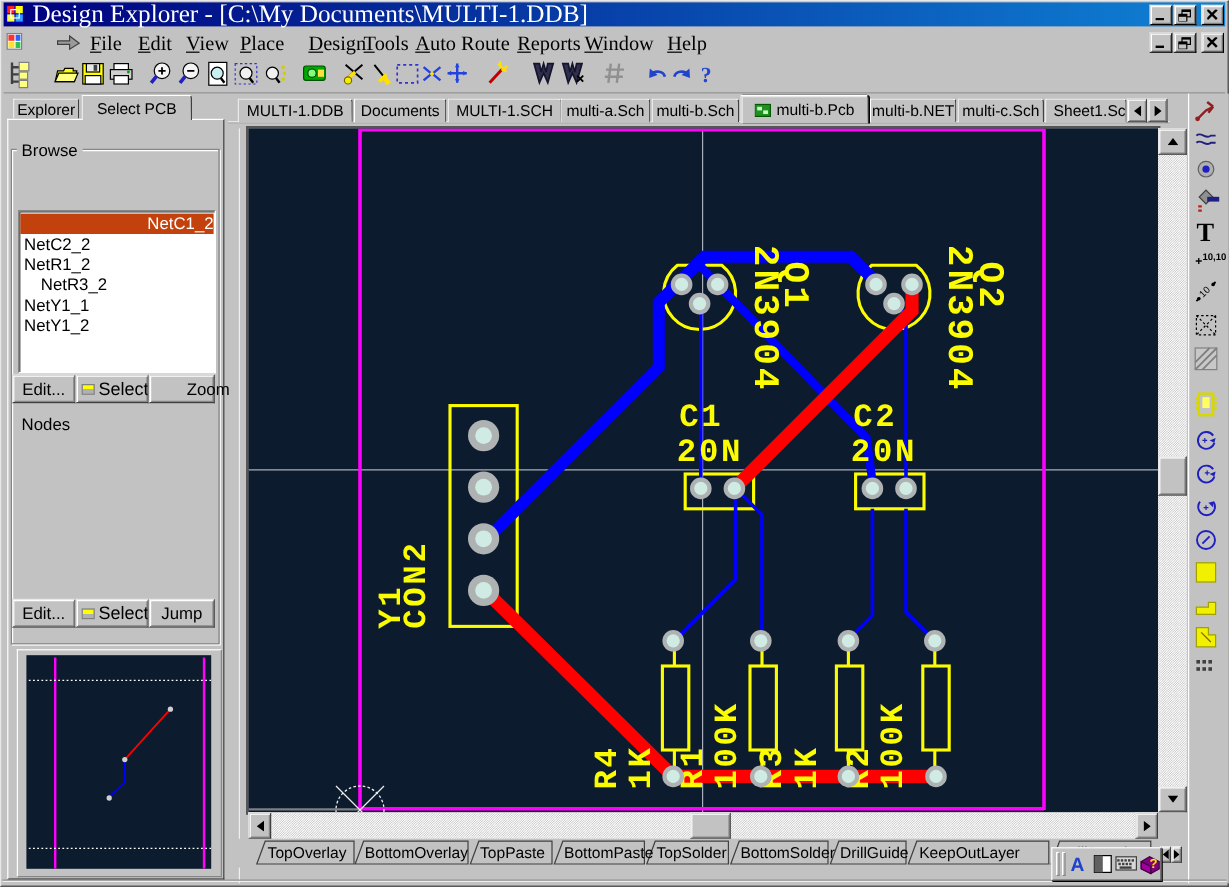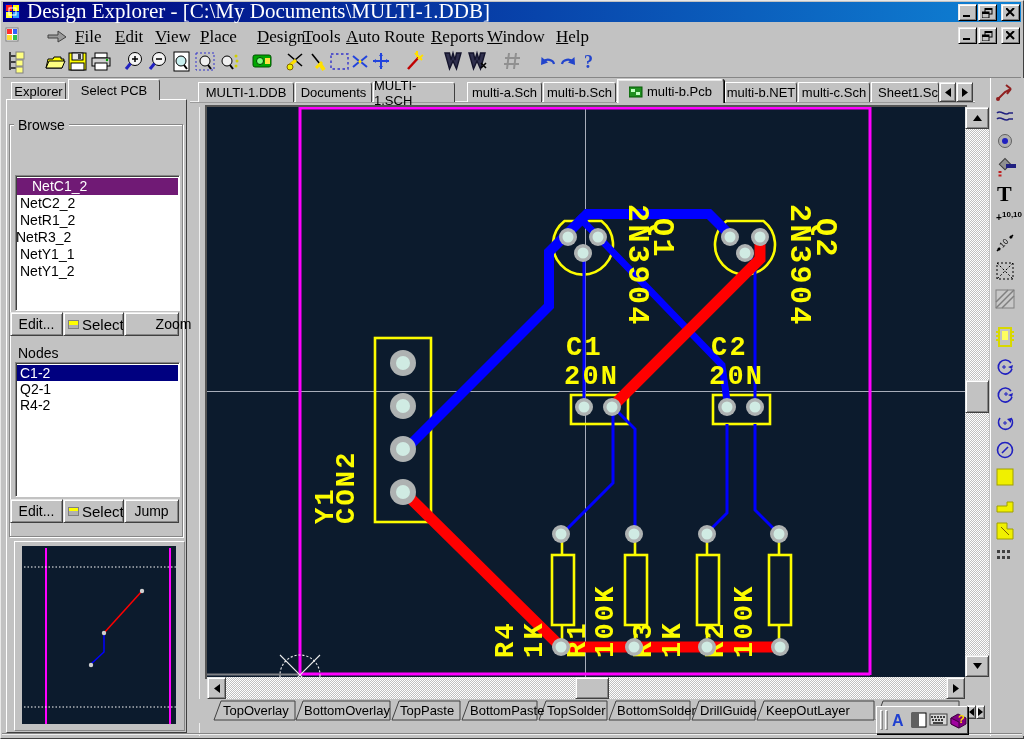--- a/index.html
+++ b/index.html
@@ -221,38 +221,33 @@
   <div class="ltab" style="left:9px;top:4px;width:55px;height:17px;border-top-right-radius:2px;">Explorer</div>
   <div class="ltab" style="left:66px;top:1px;width:92px;height:21px;border-top-right-radius:3px;background:#c2c2c2;z-index:2;">Select PCB</div>
 
   <div class="abs" style="left:4px;top:21px;width:181px;height:634px;border-top:1px solid #fff;border-left:1px solid #fff;border-right:1px solid #404040;border-bottom:1px solid #404040;background:#c2c2c2;"></div>
 
   <div class="abs" style="left:7px;top:46px;width:174px;height:413px;border:1px solid #868686;box-shadow:1px 1px 0 #fff,inset 1px 1px 0 #fff;"></div>
   <div class="abs" style="left:12px;top:39px;background:#c2c2c2;padding:0 4px;font-size:14px;">Browse</div>
 
 
   <div class="abs sunk" style="left:13px;top:97px;width:165px;height:136px;background:#fff;font-size:14px;">
-    <div style="position:absolute;left:1px;top:2px;width:161px;height:17px;background:#701a75;color:#fff;padding-left:15px;">NetC1_2</div>
+    <div style="position:absolute;left:1px;top:2px;width:161px;height:17px;background:#c2410c;color:#fff;padding-left:15px;text-align:right;">NetC1_2</div>
     <div style="position:absolute;left:4px;top:19px;">NetC2_2</div>
     <div style="position:absolute;left:4px;top:36px;">NetR1_2</div>
-    <div style="position:absolute;left:0;top:53px;">NetR3_2</div>
+    <div style="position:absolute;left:18px;top:53px;">NetR3_2</div>
     <div style="position:absolute;left:4px;top:70px;">NetY1_1</div>
     <div style="position:absolute;left:4px;top:87px;">NetY1_2</div>
   </div>
 
   <div class="btn caption" style="left:8px;top:234px;width:53px;height:24px;font-weight:normal;font-size:14px;">Edit...</div>
   <div class="btn caption" style="left:61px;top:234px;width:61px;height:24px;font-weight:normal;font-size:15px;overflow:hidden;justify-content:flex-start;padding-left:4px;"><span style="display:inline-block;flex:none;width:11px;height:9px;margin-right:3px;background:linear-gradient(#ffff00 50%,#b0b0b0 50%);border:1px solid #808080;"></span>Select</div>
   <div class="btn caption" style="left:122px;top:234px;width:55px;height:24px;font-weight:normal;font-size:14px;padding-left:44px;">Zoom</div>
 
   <div class="abs" style="left:16px;top:267px;font-size:14px;">Nodes</div>
-  <div class="abs sunk" style="left:13px;top:284px;width:165px;height:135px;background:#fff;font-size:14px;">
-    <div style="position:absolute;left:1px;top:2px;width:161px;height:16px;background:#000080;color:#fff;padding-left:3px;">C1-2</div>
-    <div style="position:absolute;left:4px;top:18px;">Q2-1</div>
-    <div style="position:absolute;left:4px;top:34px;">R4-2</div>
-  </div>
 
   <div class="btn caption" style="left:8px;top:421px;width:53px;height:24px;font-weight:normal;font-size:14px;">Edit...</div>
   <div class="btn caption" style="left:61px;top:421px;width:61px;height:24px;font-weight:normal;font-size:15px;overflow:hidden;justify-content:flex-start;padding-left:4px;"><span style="display:inline-block;flex:none;width:11px;height:9px;margin-right:3px;background:linear-gradient(#ffff00 50%,#b0b0b0 50%);border:1px solid #808080;"></span>Select</div>
   <div class="btn caption" style="left:122px;top:421px;width:55px;height:24px;font-weight:normal;font-size:14px;">Jump</div>
 
   <div class="abs" style="left:12px;top:463px;width:171px;height:190px;border:1px solid #868686;border-top-color:#fff;border-left-color:#fff;"></div>
   <div class="abs" style="left:20px;top:468px;width:154px;height:178px;background:#0c1b2d;">
     <svg width="154" height="178" viewBox="20 468 154 178">
       <line x1="44" y1="470" x2="44" y2="646" stroke="#ff00ff" stroke-width="2"></line>
       <line x1="168" y1="470" x2="168" y2="646" stroke="#ff00ff" stroke-width="2"></line>
@@ -264,21 +259,21 @@
       <circle cx="102" cy="555" r="2.2" fill="#d0d0d0"></circle>
       <circle cx="89" cy="587" r="2.2" fill="#d0d0d0"></circle>
     </svg>
   </div>
 </div>
 
 <div class="abs" id="doctabs" style="left:190px;top:78px;width:800px;height:29px;background:#c2c2c2;">
   <div style="position:absolute;left:0;top:23px;width:785px;height:2px;background:#efefef;border-bottom:1px solid #9a9a9a;"></div>
   <div class="dtab" style="left:8px;top:4px;width:96px;height:20px;">MULTI-1.DDB</div>
   <div class="dtab" style="left:105px;top:4px;width:77px;height:20px;">Documents</div>
-  <div class="dtab" style="left:183px;top:4px;width:82px;height:20px;">MULTI-1.SCH</div>
+  <div class="dtab" style="left:183px;top:4px;width:95px;height:20px;">MULTI-1.SCH</div>
   <div class="dtab" style="left:277px;top:4px;width:75px;height:20px;text-align:right;">multi-a.Sch</div>
   <div class="dtab" style="left:353px;top:4px;width:73px;height:20px;">multi-b.Sch</div>
   <div class="dtab" style="left:427px;top:1px;width:107px;height:24px;z-index:2;box-shadow:inset 1px 1px 0 #e8e8e8, 1px 0 0 #000;"><svg width="14" height="12" style="margin-right:4px;">
         <rect x="0" y="1" width="13" height="10" fill="#209020" stroke="#045804"></rect>
         <rect x="2" y="3" width="4" height="3" fill="#c0ffc0"></rect>
         <rect x="7" y="6" width="4" height="3" fill="#c0ffc0"></rect>
       </svg>multi-b.Pcb</div>
   <div class="dtab" style="left:535px;top:4px;width:72px;height:20px;">multi-b.NET</div>
   <div class="dtab" style="left:608px;top:4px;width:72px;height:20px;">multi-c.Sch</div>
   <div class="dtab" style="left:681px;top:4px;width:68px;height:20px;overflow:hidden;justify-content:flex-start;padding-left:6px;">Sheet1.Sch</div>

